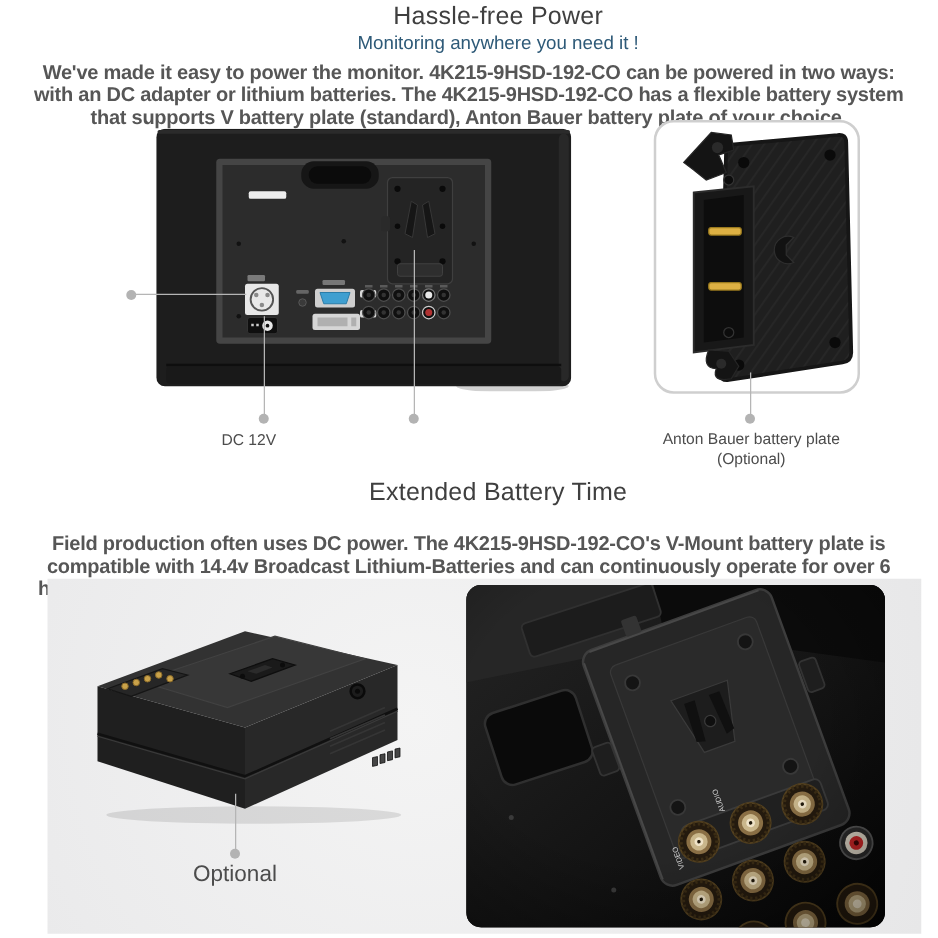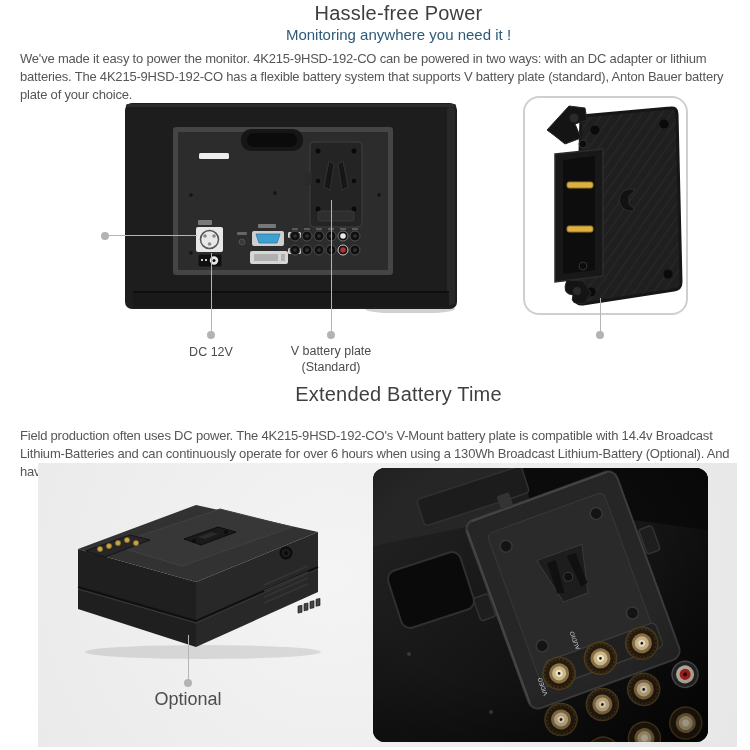--- a/index.html
+++ b/index.html
@@ -1,22 +1,22 @@
 <!DOCTYPE html>
 <html><head>
 <meta charset="utf-8">
 <style>
   html,body{margin:0;padding:0;background:#ffffff;}
   .page{position:relative;width:750px;height:750px;background:#ffffff;overflow:hidden;
         font-family:"Liberation Sans",sans-serif;padding-left:47px;}
   .abs{position:absolute;}
   .title{left:0;right:0;text-align:center;font-size:20px;font-weight:400;color:#3f3f3f;letter-spacing:.2px;}
   .subtitle{left:0;right:0;text-align:center;font-size:15px;font-weight:400;color:#2e5a78;}
-  .para{left:20px;width:710px;text-align:left;font-size:13px;letter-spacing:-0.2px;
-        color:#565656;line-height:18px;}
+  .para{left:20px;width:710px;text-align:center;font-size:16px;letter-spacing:-0.2px;
+        color:#565656;line-height:18px;font-weight:bold;}
   .callout-label{font-size:12.5px;color:#4c4c4c;text-align:center;line-height:16px;}
   .line-v{width:1px;background:#b5b5b5;}
   .line-h{height:1px;background:#b5b5b5;}
   .dot{width:8px;height:8px;border-radius:50%;background:#b3b3b3;}
   .anton-card{border:2px solid #cfcfcf;border-radius:16px;background:#ffffff;}
   .band{background:radial-gradient(circle at 42% 40%, #f4f4f4 0%, #ebebec 70%, #e7e7e8 100%);}
   .photo{border-radius:12px;overflow:hidden;background:#0d0d0d;}
   svg{display:block;}
 </style>
 </head>
@@ -139,28 +139,24 @@
 
     <rect x="8" y="188" width="316" height="2" fill="#0e0e0e"></rect>
     <rect x="8" y="190" width="316" height="14" rx="3" fill="#191919"></rect>
   </svg>
 
   <div class="abs dot" style="left:101px;top:232px;"></div>
   <div class="abs line-h" style="left:107px;top:235px;width:90px;"></div>
 
   <div class="abs line-v" style="left:211px;top:253px;height:80px;"></div>
   <div class="abs dot" style="left:207px;top:331px;"></div>
-  <div class="abs callout-label" style="left:171px;top:344px;width:80px;">DC 12V</div>
+  <div class="abs callout-label" style="left:159px;top:344px;width:80px;">DC 12V</div>
 
   <div class="abs line-v" style="left:331px;top:200px;height:133px;"></div>
   <div class="abs dot" style="left:327px;top:331px;"></div>
-  <div class="abs callout-label" style="left:266px;top:343px;width:130px;">
-    <div>V battery plate</div>
-    <div>(Standard)</div>
-  </div>
 
   <div class="abs anton-card" style="left:523px;top:96px;width:161px;height:215px;">
     <svg width="161" height="215" viewBox="0 0 161 215">
       <defs>
         <pattern id="diag" width="8" height="8" patternTransform="rotate(35)" patternUnits="userSpaceOnUse">
           <rect width="8" height="8" fill="#1f1f1f"></rect>
           <line x1="0" y1="0" x2="0" y2="8" stroke="#272727" stroke-width="3"></line>
         </pattern>
       </defs>
 
@@ -183,20 +179,24 @@
 
       <path d="M22,32 L44,8 L60,10 L62,22 L50,26 L56,40 L40,46 L30,38 Z" fill="#141414" stroke="#262626" stroke-width="1"></path>
       <circle cx="49" cy="20" r="4.5" fill="#2a2a2a"></circle>
 
       <path d="M42,182 Q36,196 48,197 Q44,208 60,205 L66,195 L58,183 Z" fill="#141414" stroke="#262626" stroke-width="1"></path>
       <circle cx="52" cy="193" r="4" fill="#2a2a2a"></circle>
     </svg>
   </div>
   <div class="abs line-v" style="left:600px;top:298px;height:34px;"></div>
   <div class="abs dot" style="left:596px;top:331px;"></div>
+  <div class="abs callout-label" style="left:496px;top:343px;width:210px;">
+    <div>Anton Bauer battery plate</div>
+    <div>(Optional)</div>
+  </div>
 
   <div class="abs title" style="top:383px;">Extended Battery Time</div>
   <div class="abs para" style="top:411px;margin-top:16px;">Field production often uses DC power. The 4K215-9HSD-192-CO's V-Mount battery plate is compatible with 14.4v Broadcast Lithium-Batteries and can continuously operate for over 6 hours when using a 130Wh Broadcast Lithium-Battery (Optional). And have Panasonic Anton Battery Plate for you choice.</div>
 
   <div class="abs band" style="left:38px;top:463px;width:699px;height:284px;">
 
     <svg class="abs" style="left:30px;top:24px;" width="260" height="175" viewBox="0 0 260 175">
       <ellipse cx="135" cy="165" rx="118" ry="7" fill="rgba(0,0,0,0.10)"></ellipse>
 
       <polygon points="10,62 128,18 250,45 128,95" fill="#323232"></polygon>

